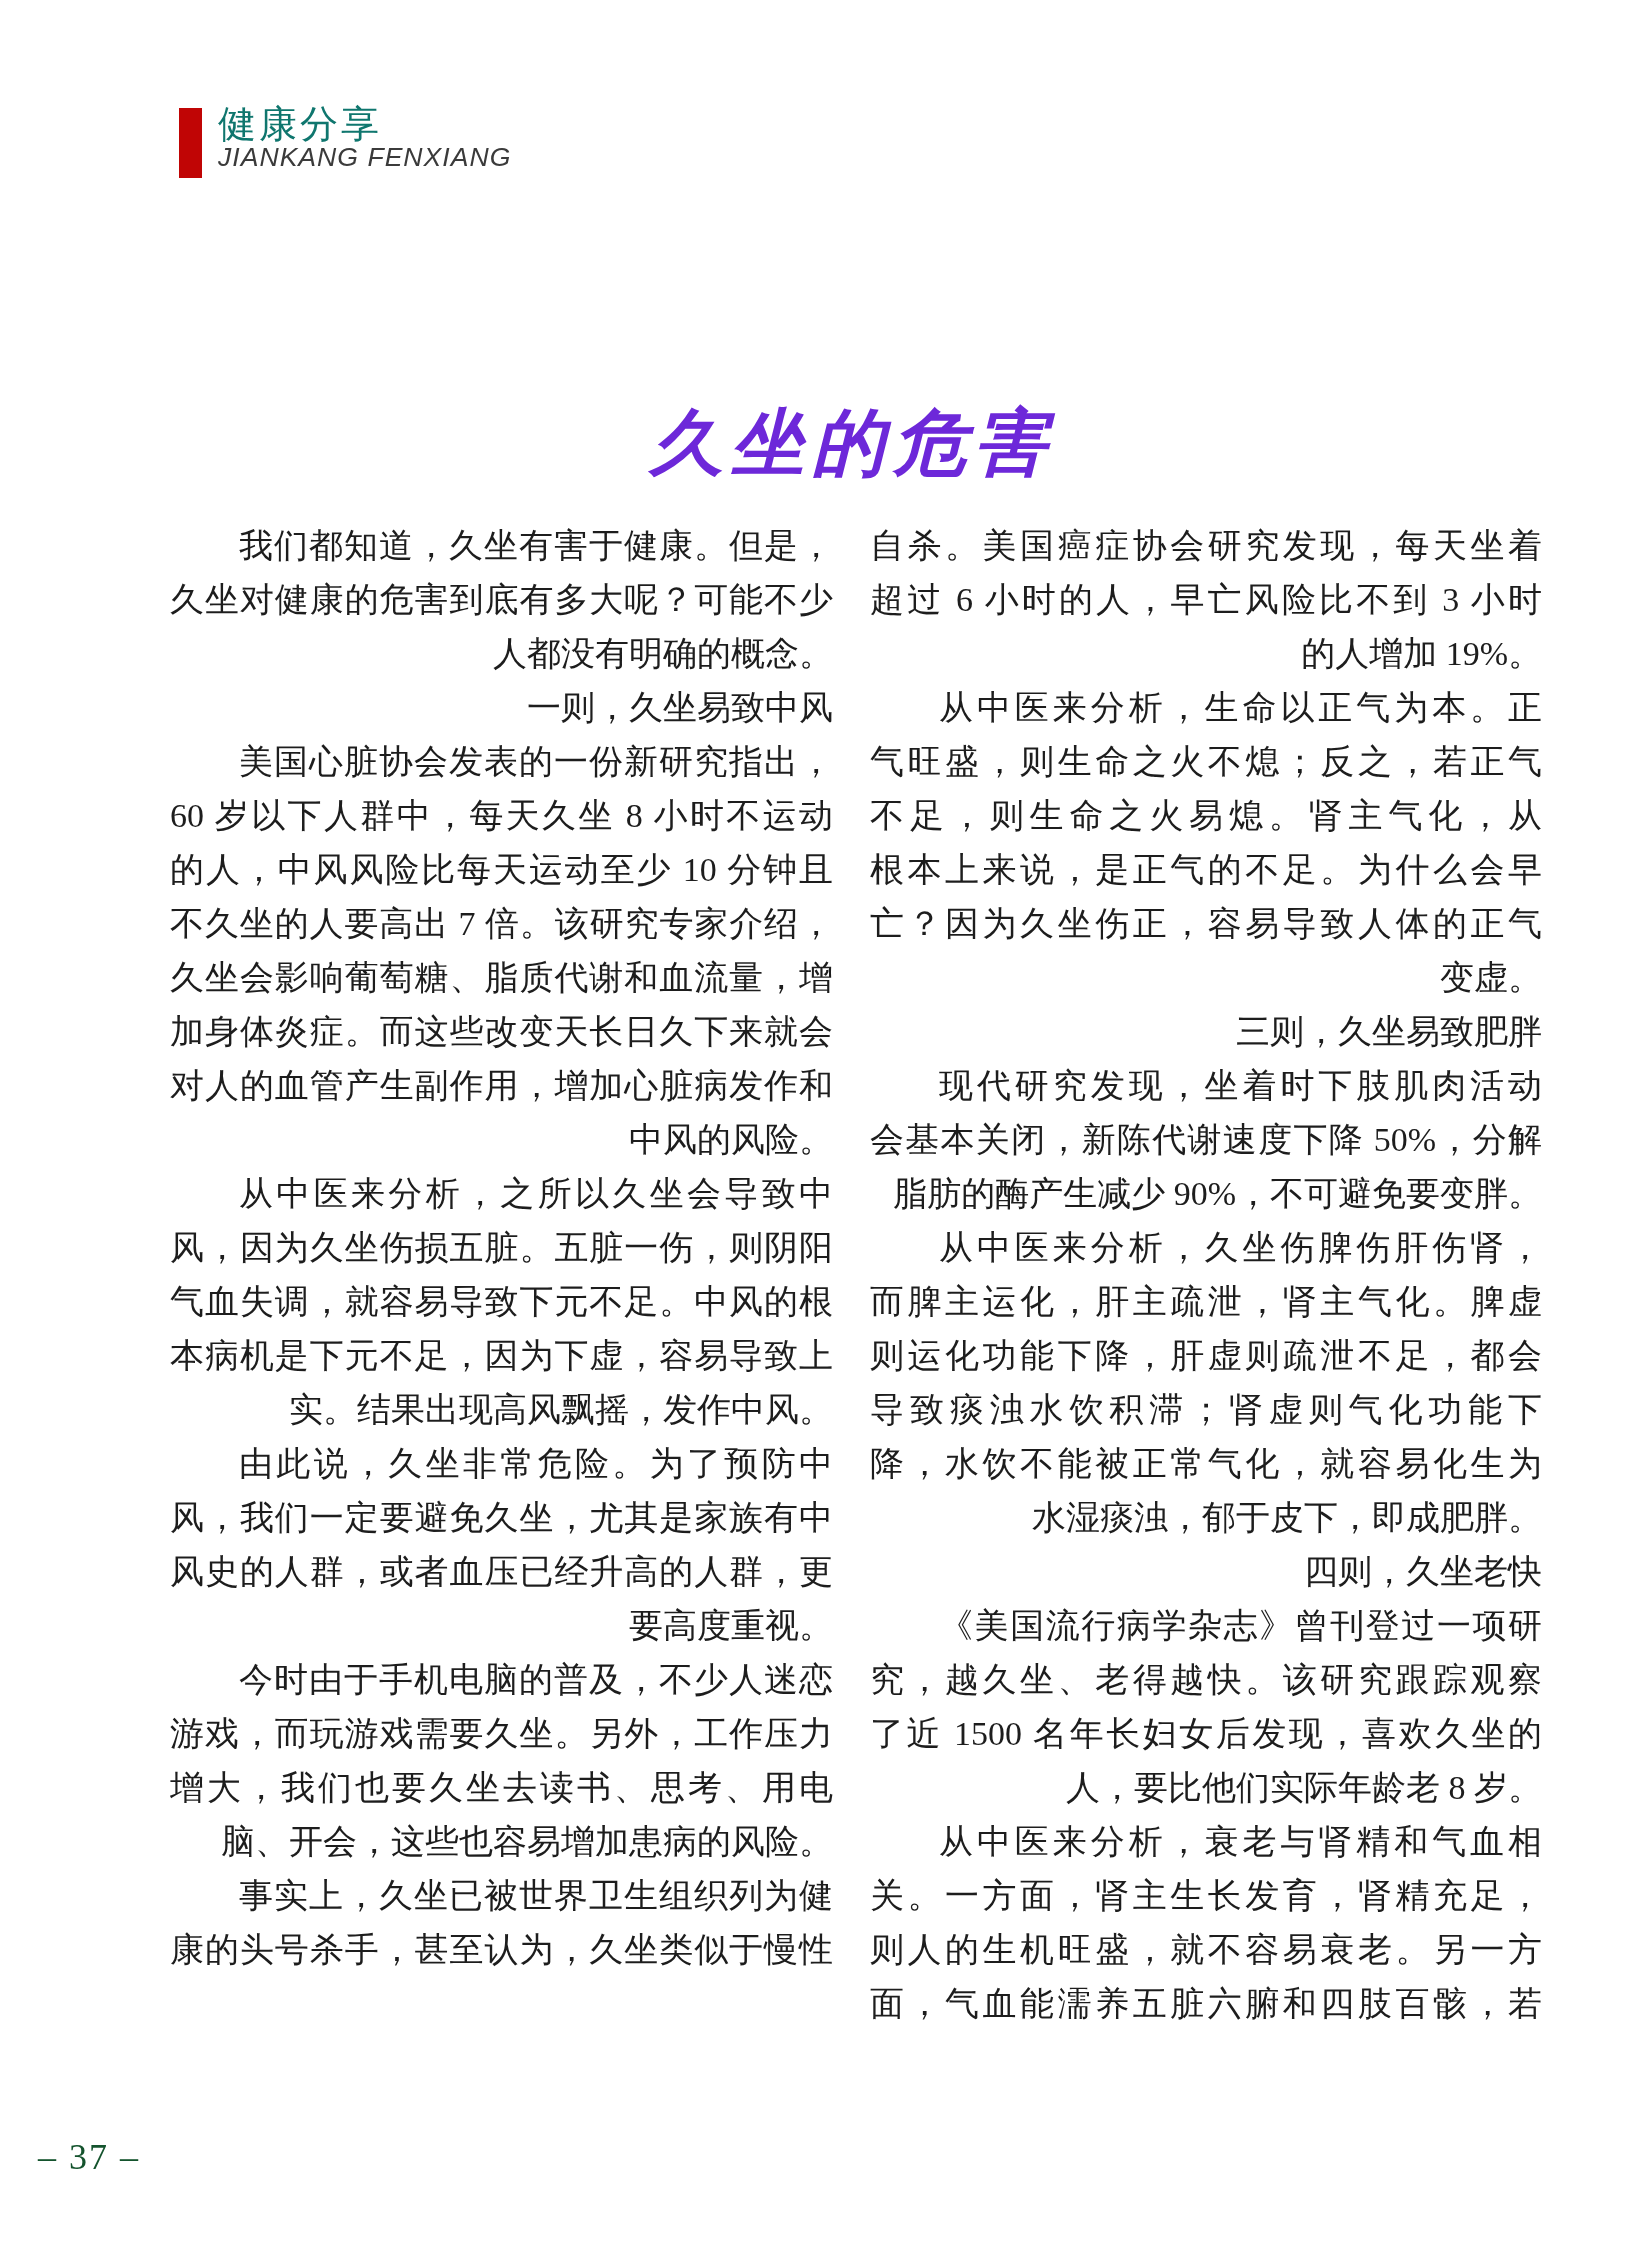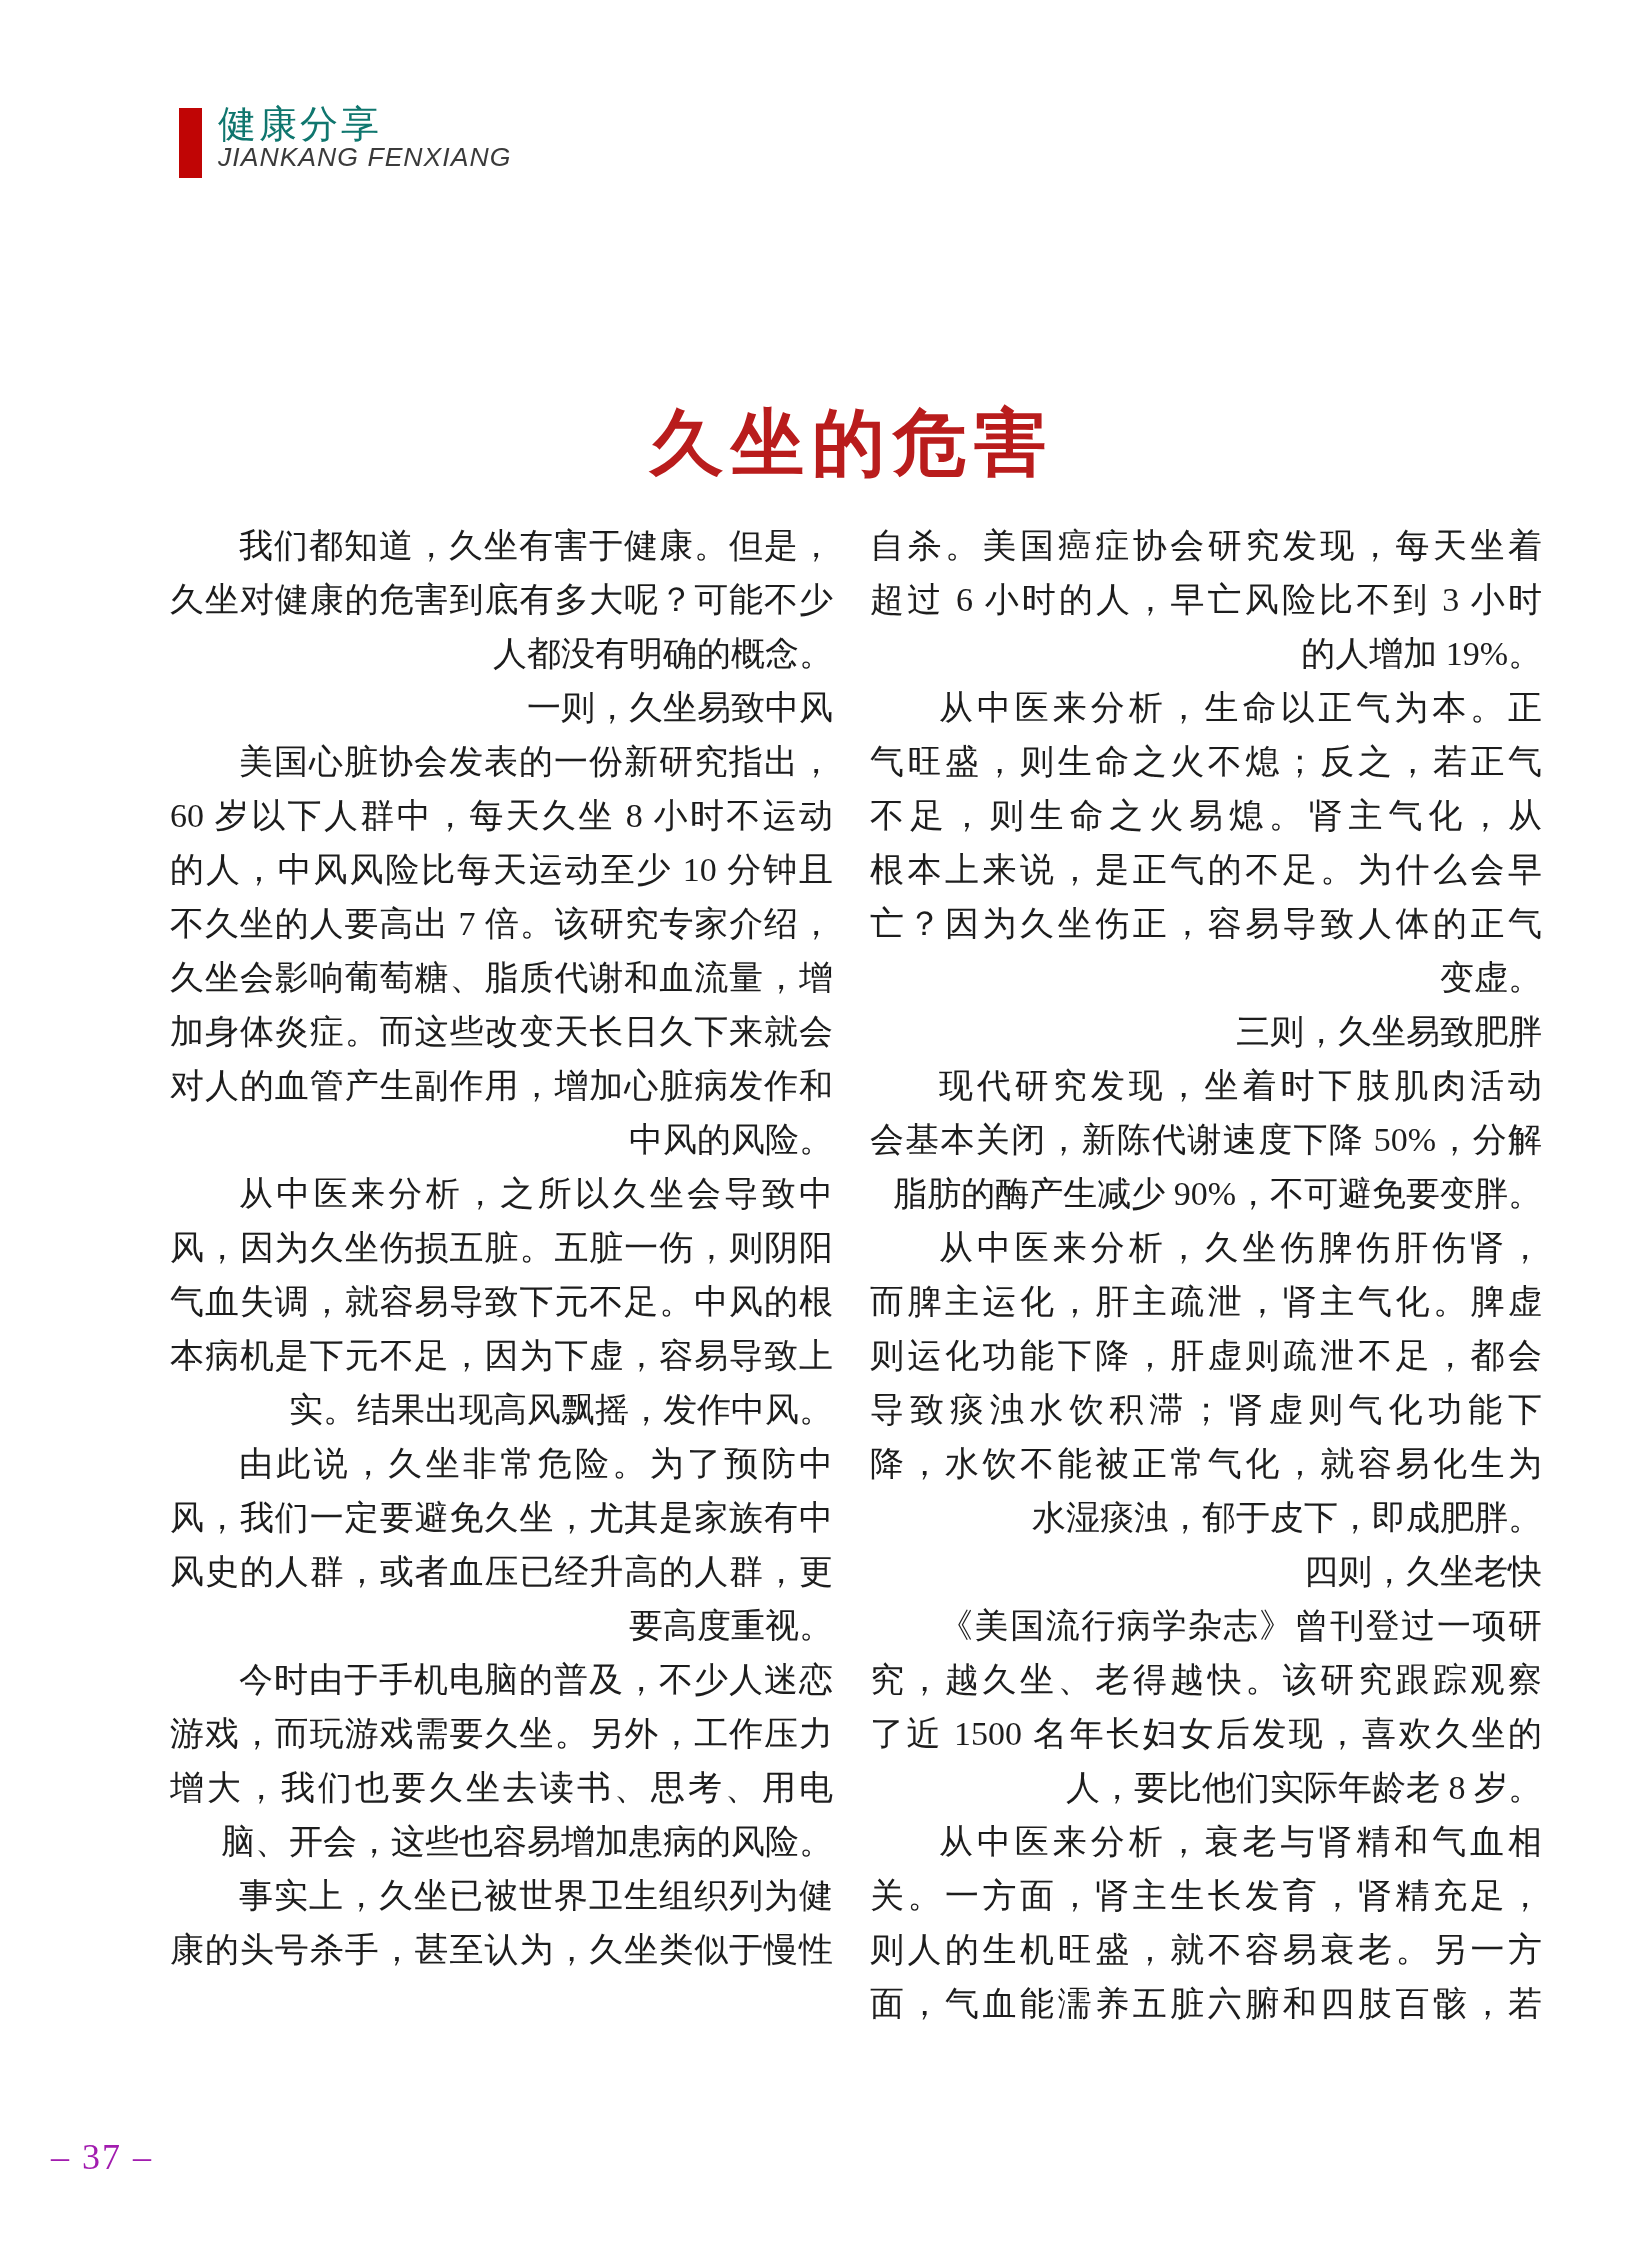--- a/index.html
+++ b/index.html
@@ -18,32 +18,32 @@
   .article-title{
     position:absolute;left:163px;top:355px;width:1379px;text-align:center;
     font-size:73px;font-weight:bold;letter-spacing:7.9px;color:#c60d0d;line-height:79px;
   }
   .col{position:absolute;top:519px;font-size:34px}
   .col-left{left:170px;width:663px}
   .col-right{left:870px;width:672px}
   .line{height:54px;line-height:54px;overflow:hidden;text-align:right}
   .line.justify{text-align:justify;text-align-last:justify}
   .line.indent{text-indent:69px}
-  .page-num{position:absolute;left:51px;top:2136px;font-size:36px;color:#a21caf;letter-spacing:2px}
+  .page-num{position:absolute;left:38px;top:2136px;font-size:36px;color:#14532d;letter-spacing:2px}
 </style>
 </head>
 <body>
 
 <div>
   <div class="section-bar" style="background: rgb(192, 5, 5);"></div>
   <div class="section-title">健康分享</div>
   <div class="section-subtitle">JIANKANG FENXIANG</div>
 </div>
 
-<h1 class="article-title" style="color: #b91c1c;">久坐的危害</h1>
+<h1 class="article-title" style="color: #6d28d9; font-style: italic;">久坐的危害</h1>
 
 <div>
   <div class="col col-left">
 
   <div class="line indent justify">我们都知道，久坐有害于健康。但是，</div>
       <div class="line justify">久坐对健康的危害到底有多大呢？可能不少</div>
       <div class="line">人都没有明确的概念。</div>
       <div class="line indent">一则，久坐易致中风</div>
       <div class="line indent justify">美国心脏协会发表的一份新研究指出，</div>
       <div class="line justify">60 岁以下人群中，每天久坐 8 小时不运动</div>

